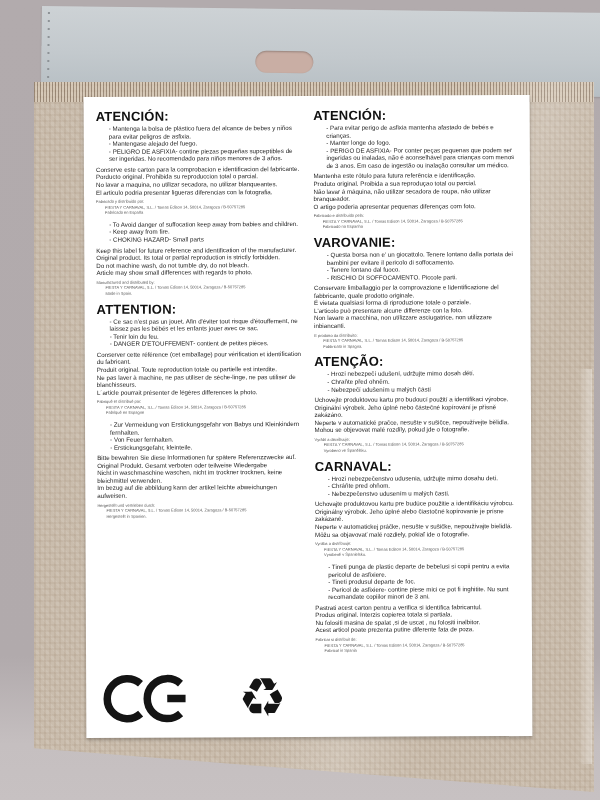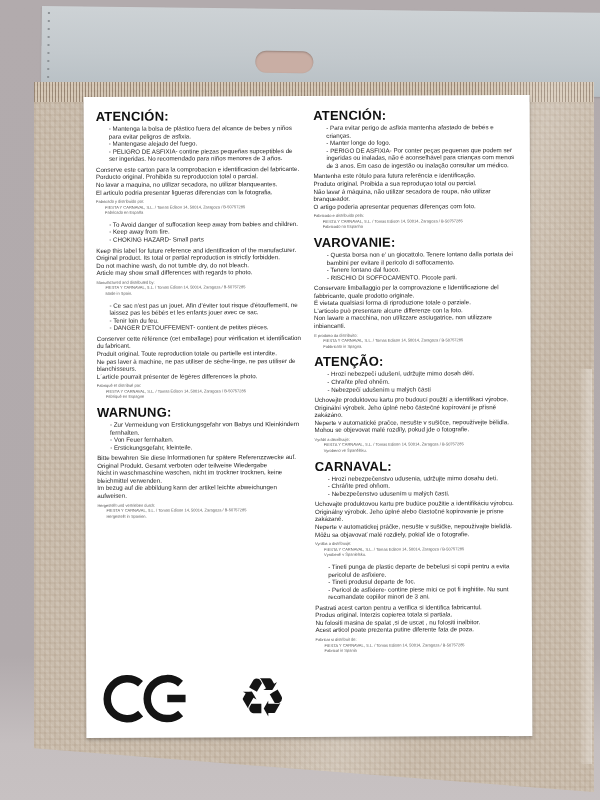--- a/index.html
+++ b/index.html
@@ -92,39 +92,39 @@
             <div class="line">Do not machine wash, do not tumble dry, do not bleach.</div>
             <div class="line">Article may show small differences with regards to photo.</div>
           </div>
     <div class="maker">
       <div class="intro">Manufactured and distributed by:</div>
       <div class="addr">FIESTA Y CARNAVAL, S.L. / Tomas Edison 14, 50014, Zaragoza / B-50757285</div>
       <div class="origin">Made in Spain.</div>
     </div>
   </div>
         <div class="section">
+    <div class="heading">ATTENTION:</div>
     <div class="bullets">
             <div class="line">- Ce sac n'est pas un jouet. Afin d'éviter tout risque d'étouffement, ne laissez pas les bébés et les enfants jouer avec ce sac.</div>
             <div class="line">- Tenir loin du feu.</div>
             <div class="line">- DANGER D'ETOUFFEMENT- contient de petites pièces.</div>
           </div>
     <div class="body-lines">
             <div class="line">Conserver cette référence (cet emballage) pour vérification et identification du fabricant.</div>
             <div class="line">Produit original. Toute reproduction totale ou partielle est interdite.</div>
             <div class="line">Ne pas laver à machine, ne pas utiliser de sèche-linge, ne pas utiliser de blanchisseurs.</div>
             <div class="line">L´article pourrait présenter de légères differences la photo.</div>
           </div>
     <div class="maker">
       <div class="intro">Fabriqué et distribué par:</div>
       <div class="addr">FIESTA Y CARNAVAL, S.L. / Tomas Edison 14, 50014, Zaragoza / B-50757285</div>
       <div class="origin">Fabriqué en Espagne</div>
     </div>
   </div>
         <div class="section">
-    <div class="heading">WARNUNG:</div>
     <div class="bullets">
             <div class="line">- Zur Vermeidung von Erstickungsgefahr von Babys und Kleinkindern fernhalten.</div>
             <div class="line">- Von Feuer fernhalten.</div>
             <div class="line">- Erstickungsgefahr, kleinteile.</div>
           </div>
     <div class="body-lines">
             <div class="line">Bitte bewahren Sie diese Informationen fur spätere Referenzzwecke auf.</div>
             <div class="line">Original Produkt. Gesamt verboten oder teilweise Wiedergabe</div>
             <div class="line">Nicht in waschmaschine waschen, nicht im trockner trocknen, keine bleichmittel verwenden.</div>
             <div class="line">Im bezug auf die abbildung kann der artikel leichte abweichungen aufweisen.</div>

